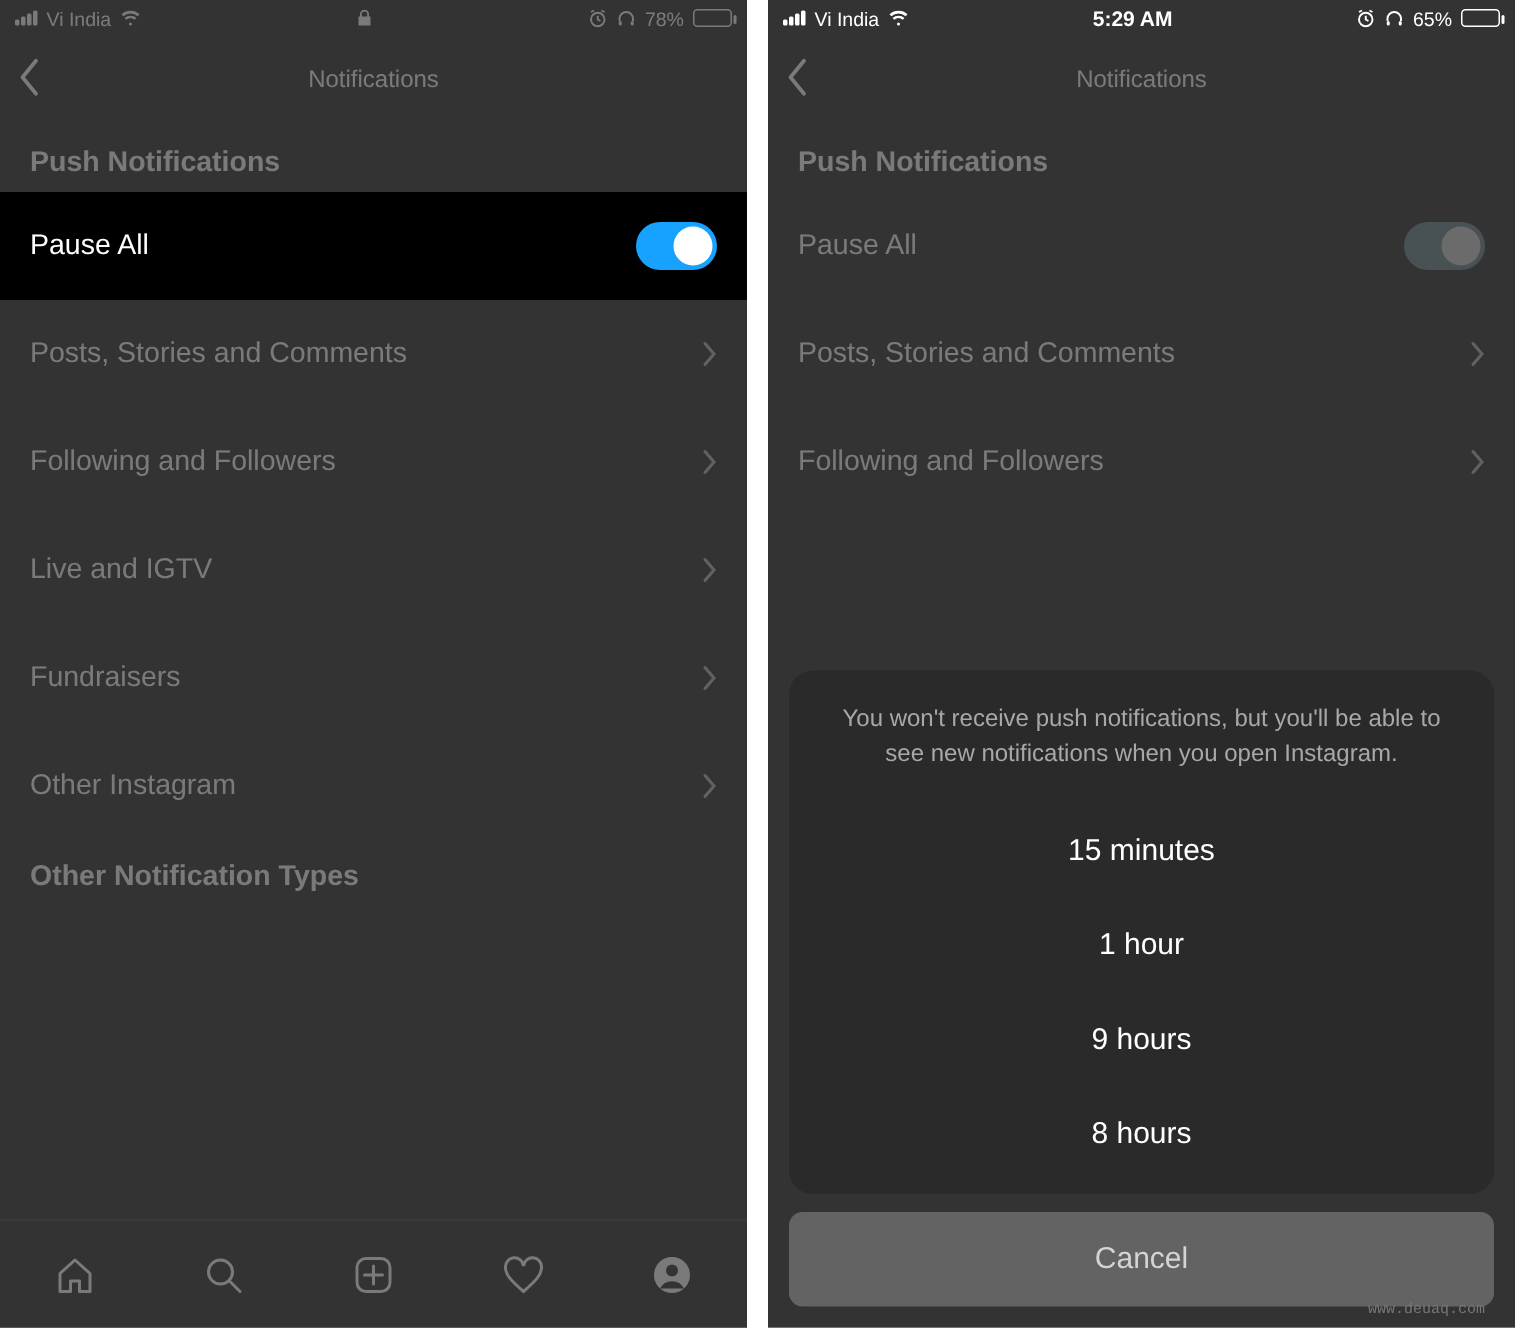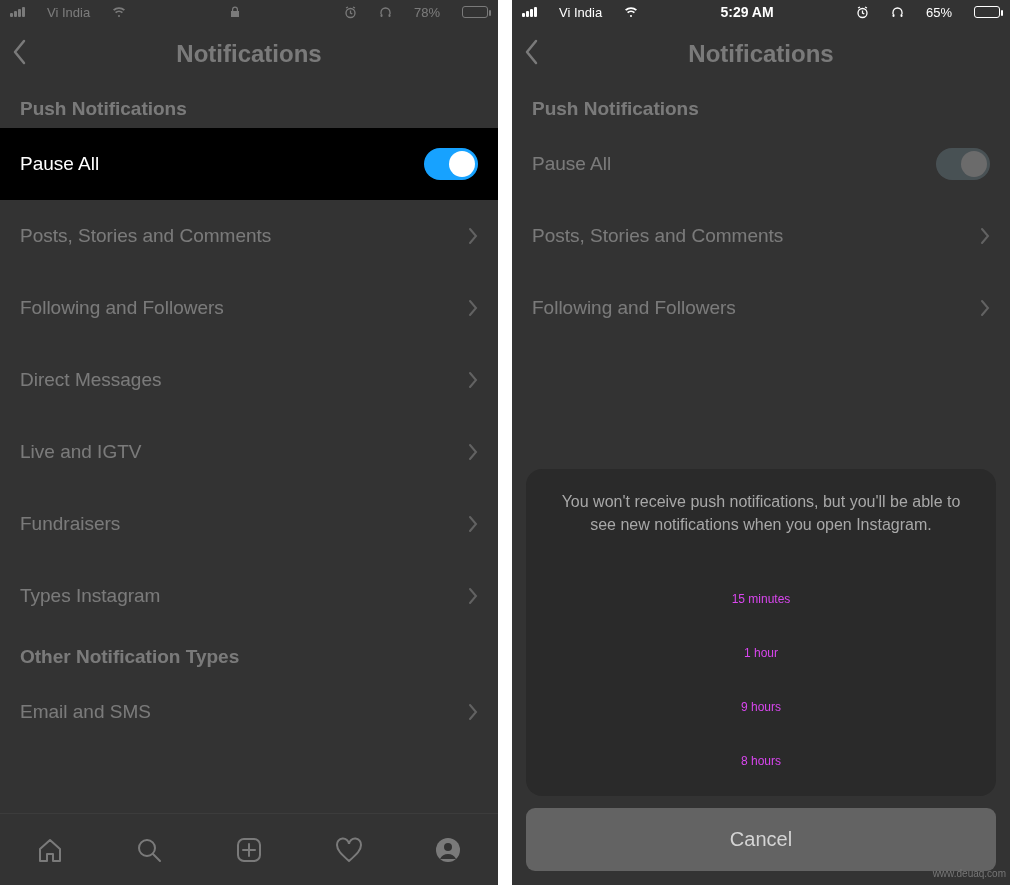--- a/index.html
+++ b/index.html
@@ -31,21 +31,21 @@
     
     .status-bar {
       height: 24px;
       display: flex;
       align-items: center;
       justify-content: space-between;
       padding: 0 10px;
       font-size: 13px;
       font-weight: 500;
     }
-    .status-left, .status-right { display: flex; align-items: center; gap: 22px; }
+    .status-left, .status-right { display: flex; align-items: center; gap: 6px; }
     .signal-bars { display: flex; align-items: flex-end; gap: 1px; }
     .signal-bars span { width: 3px; background: #fff; border-radius: 1px; }
     .signal-bars span:nth-child(1){height:4px;}
     .signal-bars span:nth-child(2){height:6px;}
     .signal-bars span:nth-child(3){height:8px;}
     .signal-bars span:nth-child(4){height:10px;}
     .wifi-icon svg, .lock-mini svg, .alarm-icon svg, .headphone-icon svg { display:block; }
     .battery-pill {
       width: 26px; height: 12px;
       border: 1px solid #fff; border-radius: 3px; position: relative;
@@ -59,21 +59,21 @@
     .nav-header {
       position: relative;
       height: 60px;
       display: flex;
       align-items: center;
       justify-content: center;
     }
     .nav-back {
       position: absolute; left: 12px; top: 50%; transform: translateY(-50%);
     }
-    .nav-title { font-size: 24px; font-weight: 700; }
+    .nav-title { font-size: 16px; font-weight: 400; }
     
     .section-label {
       font-size: 19px; font-weight: 700;
       padding: 14px 20px 8px 20px;
     }
     
     .row {
       display: flex;
       align-items: center;
       justify-content: space-between;
@@ -112,44 +112,44 @@
       background: #2a2a2a;
       border-radius: 16px;
       padding: 22px 24px 8px 24px;
       color: #e6e6e6;
     }
     .sheet-message {
       color: #a8a8a8;
       font-size: 16px;
       text-align: center;
       line-height: 1.4;
-      margin-bottom: 36px;
+      margin-bottom: 22px;
     }
     .sheet-option {
-      font-size: 12px;
+      font-size: 20px;
       text-align: center;
       padding: 20px 0;
-      color: #d946ef;
+      color: #ffffff;
     }
     .sheet-cancel {
       margin-top: 12px;
       background: #636363;
       color: #d4d4d4;
       border-radius: 9px;
       font-size: 20px;
       text-align: center;
       padding: 20px 0;
     }
     
     .watermark {
       position: absolute;
-      right: 6px; bottom: 6px;
+      right: 22px; bottom: 6px;
       font-size: 10px;
       color: #777;
-      font-family: Liberation Sans, sans-serif;
+      font-family: Liberation Mono, monospace;
       z-index: 50;
     }
   </style>
 </head>
 <body>
 
 <div class="phone phone-left">
   <div class="dim-overlay"></div>
 
   <div class="status-bar">
@@ -220,62 +220,46 @@
   </div>
   <div class="row">
     <span>Following and Followers</span>
     <span class="chevron">
         <svg width="10" height="18" viewBox="0 0 10 18">
           <path d="M2 2l6 7-6 7" fill="none" stroke="#aaa" stroke-width="2" stroke-linecap="round"></path>
         </svg>
       </span>
   </div>
   <div class="row">
-    <span>Direct Messages</span>
-    <span class="chevron">
-        <svg width="10" height="18" viewBox="0 0 10 18">
-          <path d="M2 2l6 7-6 7" fill="none" stroke="#aaa" stroke-width="2" stroke-linecap="round"></path>
-        </svg>
-      </span>
-  </div>
-  <div class="row">
     <span>Live and IGTV</span>
     <span class="chevron">
         <svg width="10" height="18" viewBox="0 0 10 18">
           <path d="M2 2l6 7-6 7" fill="none" stroke="#aaa" stroke-width="2" stroke-linecap="round"></path>
         </svg>
       </span>
   </div>
   <div class="row">
     <span>Fundraisers</span>
     <span class="chevron">
         <svg width="10" height="18" viewBox="0 0 10 18">
           <path d="M2 2l6 7-6 7" fill="none" stroke="#aaa" stroke-width="2" stroke-linecap="round"></path>
         </svg>
       </span>
   </div>
   <div class="row">
-    <span>Types Instagram</span>
+    <span>Other Instagram</span>
     <span class="chevron">
         <svg width="10" height="18" viewBox="0 0 10 18">
           <path d="M2 2l6 7-6 7" fill="none" stroke="#aaa" stroke-width="2" stroke-linecap="round"></path>
         </svg>
       </span>
   </div>
 
   <div class="section-label">Other Notification Types</div>
 
-  <div class="row">
-    <span>Email and SMS</span>
-    <span class="chevron">
-        <svg width="10" height="18" viewBox="0 0 10 18">
-          <path d="M2 2l6 7-6 7" fill="none" stroke="#aaa" stroke-width="2" stroke-linecap="round"></path>
-        </svg>
-      </span>
-  </div>
 
   <div class="tab-bar">
     <span class="tab">
       <svg width="30" height="30" viewBox="0 0 30 30">
           <path d="M5 14 L15 5 L25 14 V26 H18 V19 H12 V26 H5 Z" fill="none" stroke="#fff" stroke-width="2" stroke-linejoin="round"></path>
         </svg>
     </span>
     <span class="tab">
       <svg width="30" height="30" viewBox="0 0 30 30">
           <circle cx="13" cy="13" r="8" fill="none" stroke="#fff" stroke-width="2"></circle>

